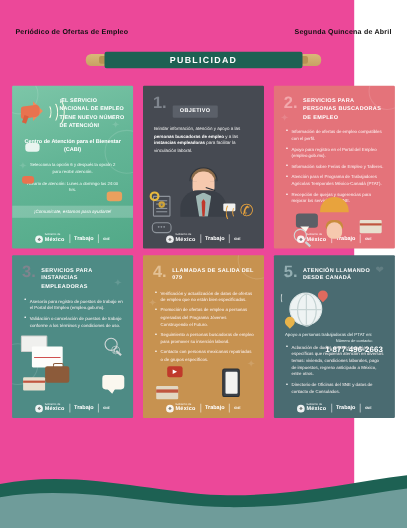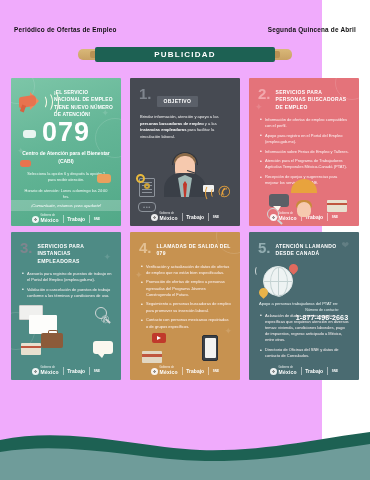--- a/index.html
+++ b/index.html
@@ -2,21 +2,21 @@
 <html><head>
 <meta charset="utf-8">
 <style>
   * { box-sizing: border-box; margin: 0; padding: 0; }
   html, body {
     width: 370px; height: 480px;
     background: #ffffff;
     font-family: "Liberation Sans", sans-serif;
     overflow: hidden;
   }
-  .page { position: relative; width: 322px; height: 480px; background: #f0abfc; }
+  .page { position: relative; width: 322px; height: 480px; background: #ec4899; }
 
   
   .masthead {
     position: absolute; top: 26px; left: 0; width: 370px;
     display: flex; justify-content: space-between;
     padding: 0 14px;
   }
   .masthead span {
     font-size: 6.4px; font-weight: bold; color: #111; letter-spacing: .2px;
   }
@@ -286,21 +286,20 @@
             <div class="wave w2"></div>
             <div class="wave w3"></div>
         </div>
         <div class="p1-head">¡EL SERVICIO NACIONAL DE EMPLEO TIENE NUEVO NÚMERO DE ATENCIÓN!</div>
       </div>
 
       <div class="bubble bub-a"></div>
       <div class="bubble bub-b"></div>
       <div class="bubble bub-c"></div>
 
-      <div class="big-number">079</div>
       <div class="p1-sub">Centro de Atención para el Bienestar (CABI)</div>
       <div class="p1-body">
         <p>Selecciona la opción 6 y después la opción 2 para recibir atención.</p>
         <p>Horario de atención: Lunes a domingo las 24:00 hrs.</p>
       </div>
       <div class="p1-strip">¡Comunícate, estamos para ayudarte!</div>
       <div class="logostrip">
         <div class="lg">
           <div class="eagle">❖</div>
           <div>

